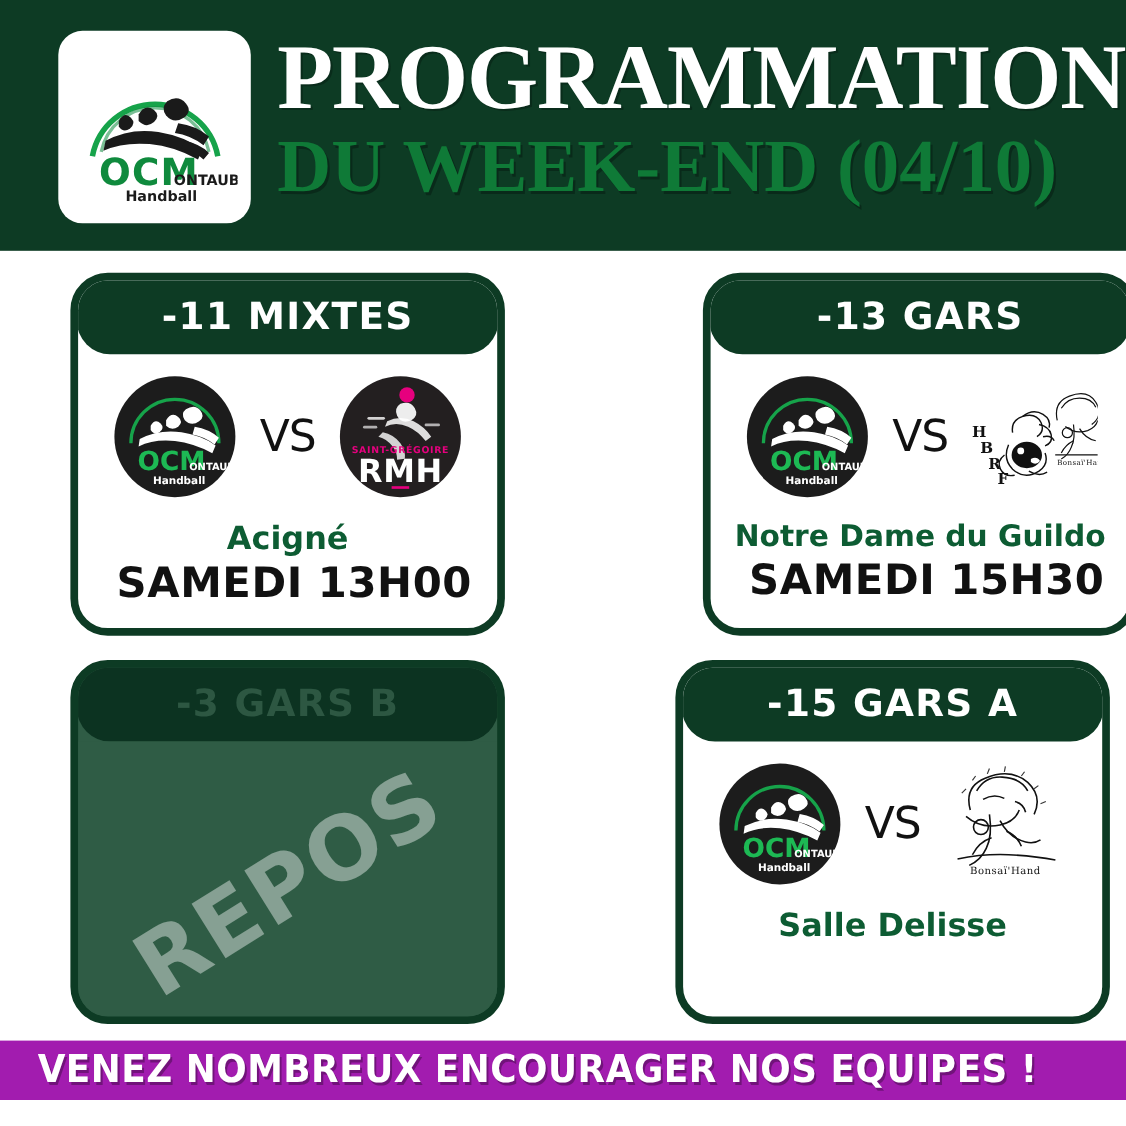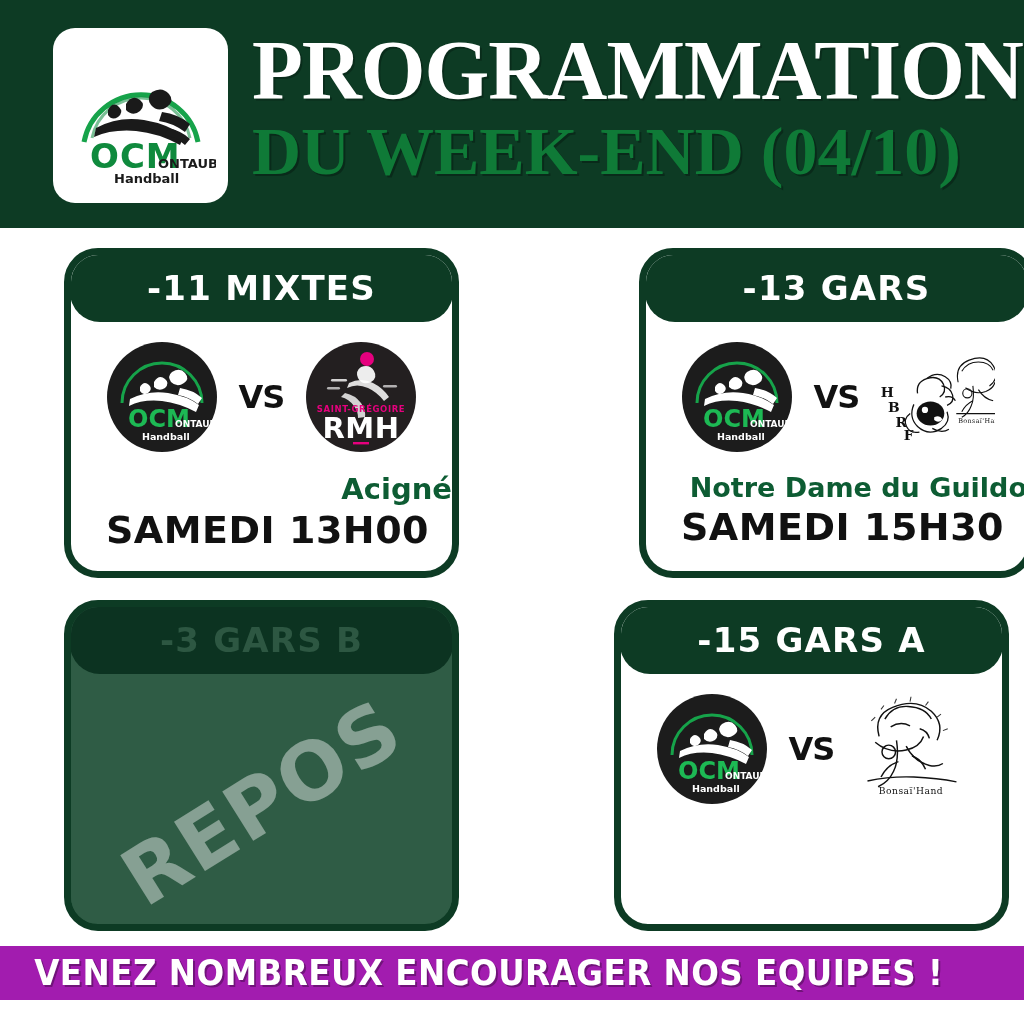--- a/index.html
+++ b/index.html
@@ -135,37 +135,37 @@
     display: flex;
     align-items: center;
     justify-content: center;
     gap: 18px;
     height: 138px;
     padding-top: 6px;
   }
 
   .vs {
     font-family: "DejaVu Sans", sans-serif;
-    font-weight: bold;
-    font-size: 32px;
+    font-weight: normal;
+    font-size: 40px;
     color: #111111;
     letter-spacing: -1px;
   }
 
   .team-slot {
     width: 118px;
     height: 118px;
     display: flex;
     align-items: center;
     justify-content: center;
     flex-shrink: 0;
   }
 
   .venue {
-    text-align: right;
+    text-align: center;
     font-family: "DejaVu Sans", sans-serif;
     font-weight: bold;
     font-size: 29px;
     color: #0d5c33;
     letter-spacing: 0px;
     margin-top: 6px;
     white-space: nowrap;
   }
 
   .when {
@@ -426,20 +426,21 @@
               <circle cx="38" cy="62" r="7" fill="none" stroke="#111" stroke-width="1.5"></circle>
               <g stroke="#111" stroke-width="1.1" fill="none" opacity="0.85">
                 <path d="M20 30 l4 -4 M30 18 l3 -4 M44 12 l2 -5 M60 10 l1 -5 M76 14 l3 -4 M88 26 l4 -3 M94 40 l5 -2"></path>
               </g>
               <path d="M16 92 q24 -5 48 -4 q24 1 44 5" stroke="#111" stroke-width="1.5" fill="none"></path>
               <text x="61" y="106" text-anchor="middle" font-family="DejaVu Serif, serif" font-size="9.5" fill="#111" letter-spacing="0.5">Bonsaï'Hand</text>
             </svg>
           </div>
         </div>
 
+        <div class="venue">Salle Delisse</div>
       </div>
     </div>
 
   </div>
 
   <div class="footer">
     <div class="footer-text">VENEZ NOMBREUX ENCOURAGER NOS EQUIPES !</div>
   </div>
 
 </div>

